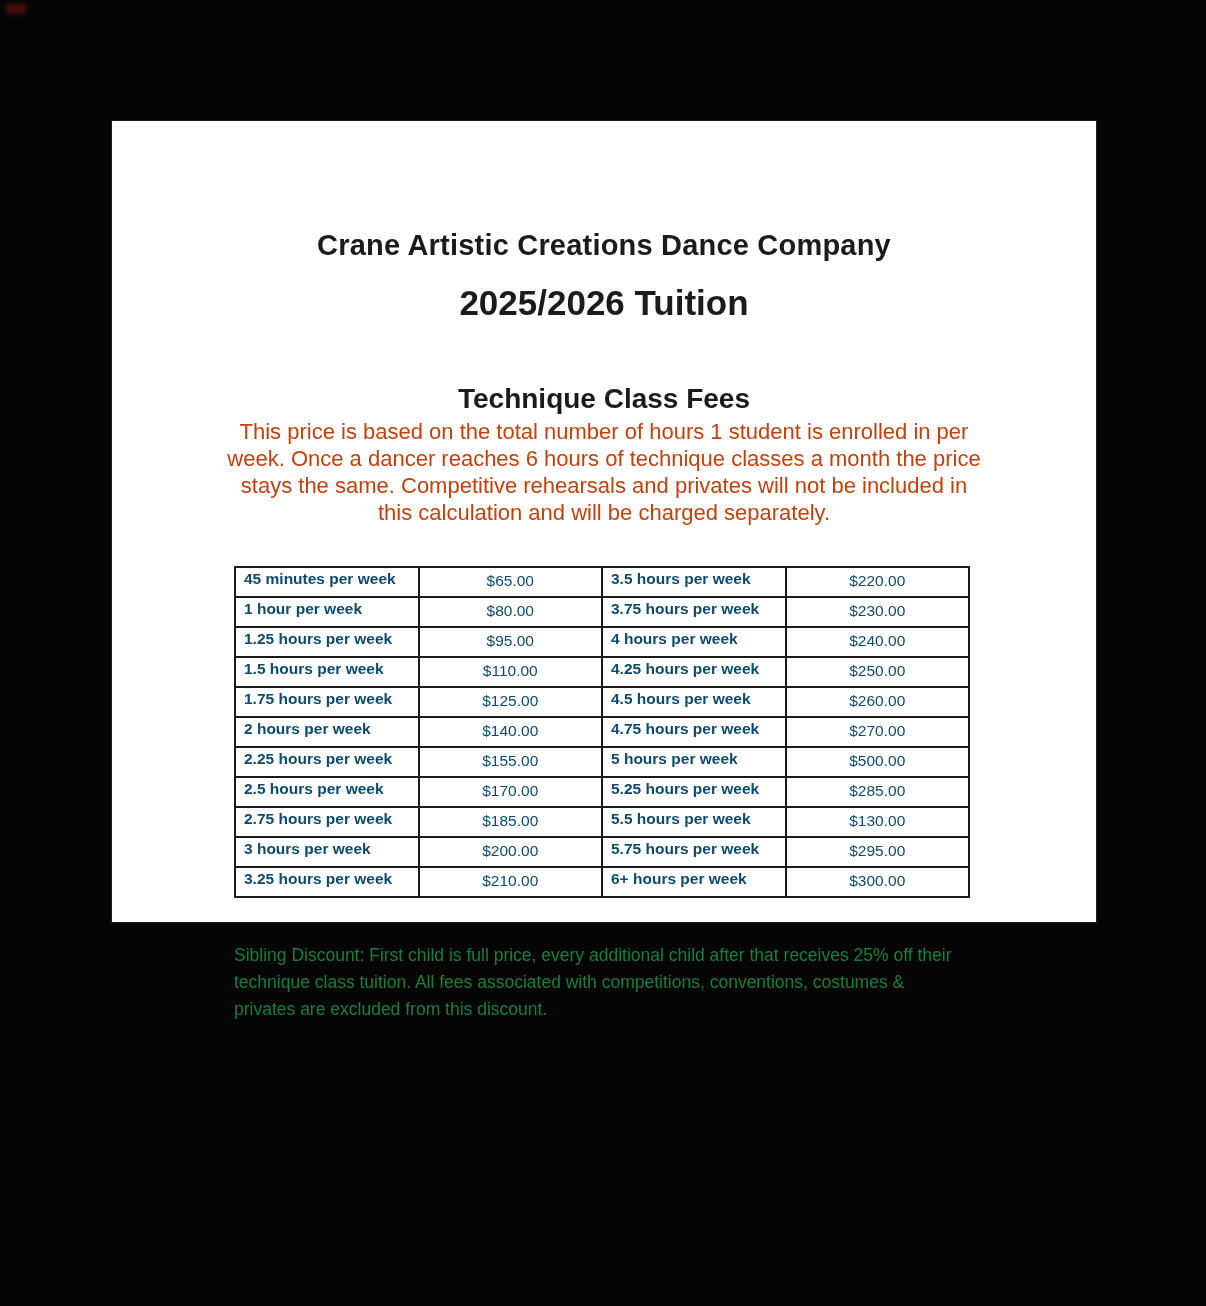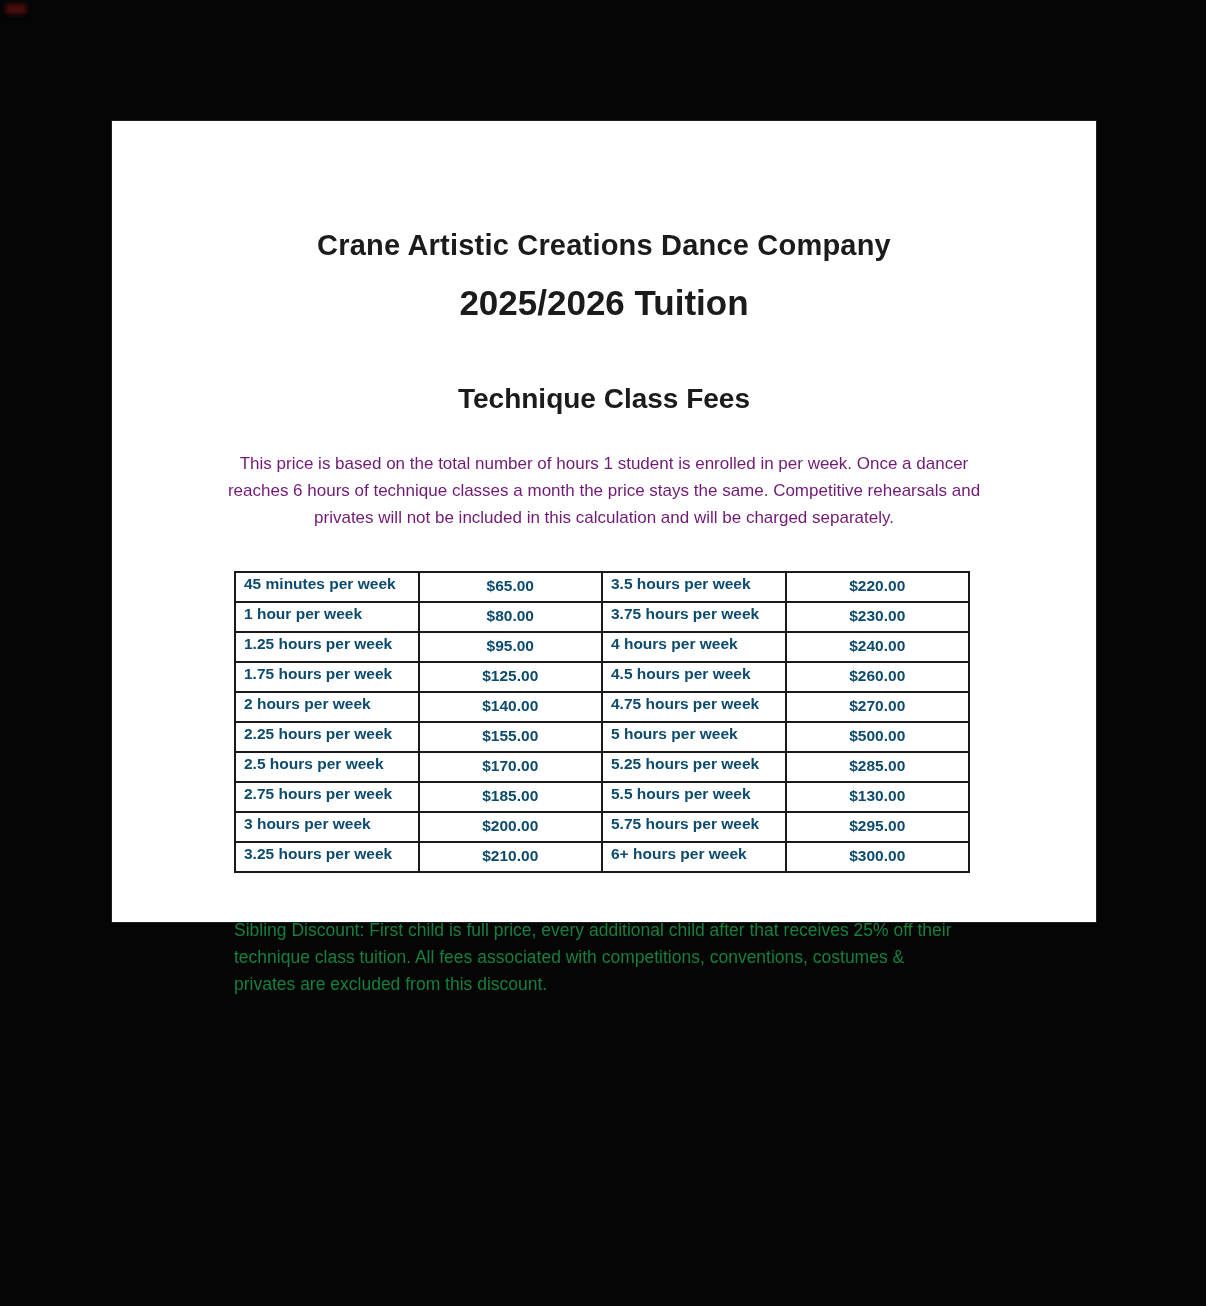--- a/index.html
+++ b/index.html
@@ -69,26 +69,26 @@
   .section-heading {
     text-align: center;
     font-size: 28px;
     font-weight: 700;
     line-height: 38px;
     margin-top: 58px;
     color: #1b1b1b;
   }
 
   .intro-paragraph {
-    margin: 32px auto 0 auto;
+    margin: 0 auto 0 auto;
     width: 760px;
     text-align: center;
-    font-size: 17px;
+    font-size: 22px;
     line-height: 27px;
-    color: #701a75;
+    color: #c2410c;
   }
 
   table.fees-table {
     border-collapse: collapse;
     margin-left: 123px;
     margin-top: 40px;
     width: 736px;
     table-layout: fixed;
   }
 
@@ -101,21 +101,21 @@
   }
 
   td.label-cell {
     font-weight: 700;
     text-align: left;
     vertical-align: top;
     padding-top: 3px;
   }
 
   td.price-cell {
-    font-weight: 700;
+    font-weight: 400;
     text-align: center;
     vertical-align: middle;
     padding-top: 8px;
   }
 
   .sibling-paragraph {
     margin-top: 44px;
     margin-left: 123px;
     width: 725px;
     text-align: left;
@@ -156,20 +156,26 @@
               <td class="label-cell">3.75 hours per week</td>
               <td class="price-cell">$230.00</td>
             </tr>
             <tr>
               <td class="label-cell">1.25 hours per week</td>
               <td class="price-cell">$95.00</td>
               <td class="label-cell">4 hours per week</td>
               <td class="price-cell">$240.00</td>
             </tr>
             <tr>
+              <td class="label-cell">1.5 hours per week</td>
+              <td class="price-cell">$110.00</td>
+              <td class="label-cell">4.25 hours per week</td>
+              <td class="price-cell">$250.00</td>
+            </tr>
+            <tr>
               <td class="label-cell">1.75 hours per week</td>
               <td class="price-cell">$125.00</td>
               <td class="label-cell">4.5 hours per week</td>
               <td class="price-cell">$260.00</td>
             </tr>
             <tr>
               <td class="label-cell">2 hours per week</td>
               <td class="price-cell">$140.00</td>
               <td class="label-cell">4.75 hours per week</td>
               <td class="price-cell">$270.00</td>

